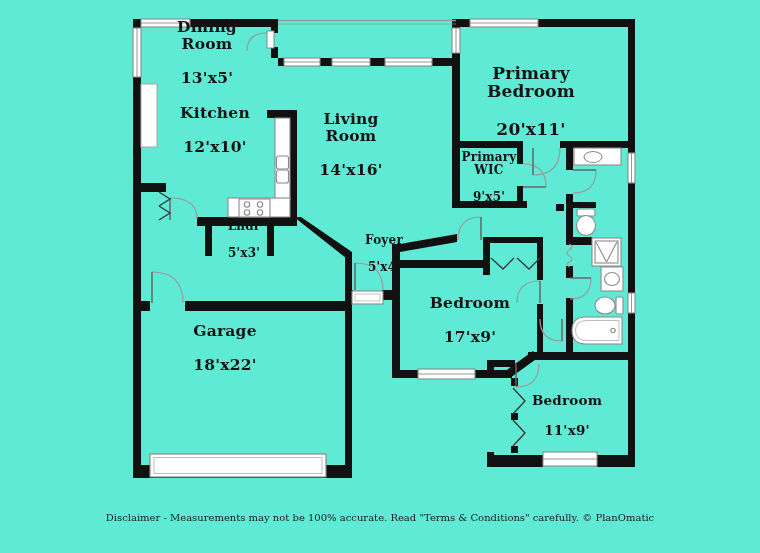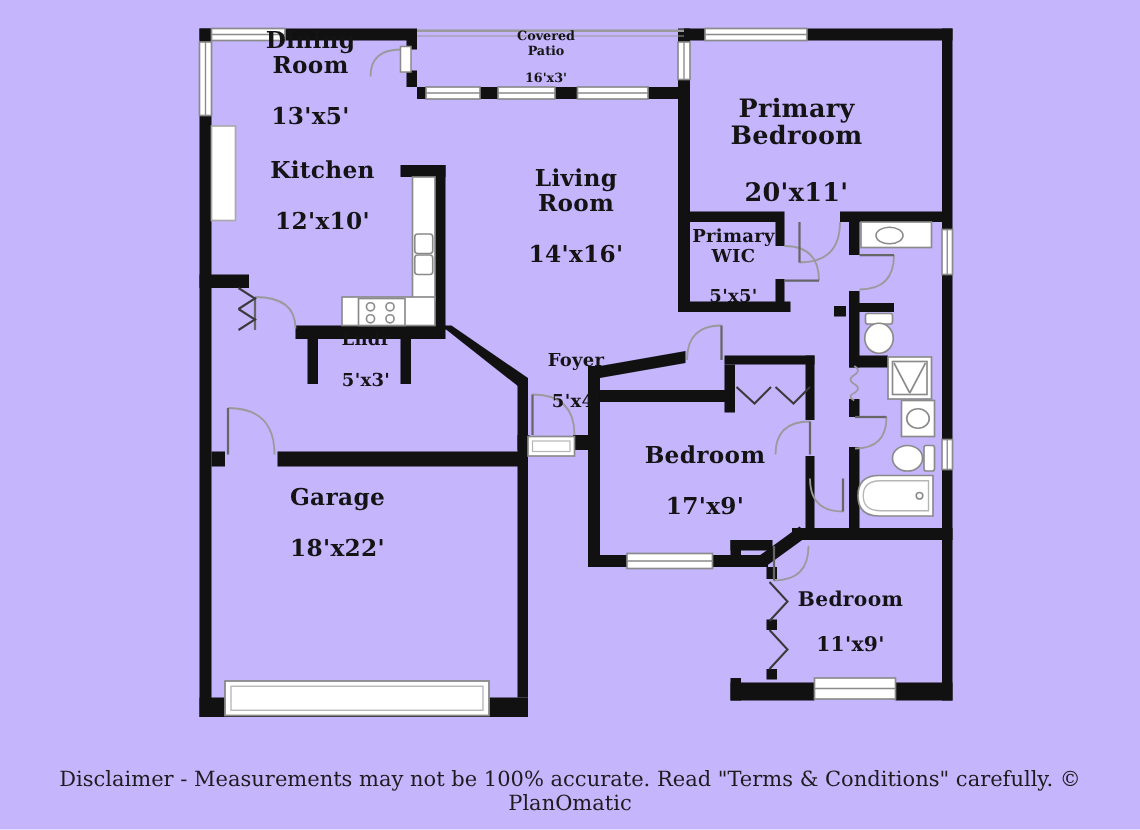--- a/index.html
+++ b/index.html
@@ -1,29 +1,29 @@
 <!DOCTYPE html>
 <html><head>
 <meta charset="utf-8">
 <style>
   html,body{margin:0;padding:0;background:#fff;}
-  #stage{position:relative;width:760px;height:553px;background:#c4b5fd;overflow:hidden;
+  #stage{position:relative;width:760px;height:553px;background:#5eead4;overflow:hidden;
          font-family:"DejaVu Serif", serif;}
   #plan-svg{position:absolute;left:0;top:0;}
   .room-label{position:absolute;transform:translate(-50%,-50%);text-align:center;
     font-weight:bold;color:#141414;line-height:1.1;letter-spacing:.2px;white-space:pre-line;}
   .room-label .nm{display:block;white-space:pre-line;}
   .room-label .dm{display:block;}
   .fs-xl{font-size:17px;}
   .fs-lg{font-size:15.5px;}
   .fs-md{font-size:13.5px;}
   .fs-sm{font-size:12px;}
   .fs-xs{font-size:8.5px;letter-spacing:0;}
   #disclaimer{position:absolute;left:0;right:0;top:512px;text-align:center;
-    font-size:14px;color:#1c1c1c;font-family:"DejaVu Serif", serif;}
+    font-size:10px;color:#1c1c1c;font-family:"DejaVu Serif", serif;}
 </style>
 </head>
 <body>
 
 <div id="stage">
 
 <svg id="plan-svg" width="760" height="553" viewBox="0 0 760 553">
 
   <g fill="#111">
 
@@ -247,47 +247,42 @@
     </g>
   </g>
 </svg>
 
   <div class="room-label fs-lg" style="left:207px;top:52px;">
     <span class="nm">Dining
 Room</span>
     <span class="dm">13'x5'</span>
   </div>
 
-  <div class="room-label fs-xs" style="left:364px;top:40px;">
-    <span class="nm">Covered
-Patio</span>
-    <span class="dm">16'x3'</span>
-  </div>
 
   <div class="room-label fs-xl" style="left:531px;top:101px;">
     <span class="nm">Primary
 Bedroom</span>
     <span class="dm">20'x11'</span>
   </div>
 
   <div class="room-label fs-lg" style="left:215px;top:130px;">
     <span class="nm">Kitchen</span>
     <span class="dm">12'x10'</span>
   </div>
 
-  <div class="room-label fs-lg" style="left:384px;top:144px;">
+  <div class="room-label fs-lg" style="left:351px;top:144px;">
     <span class="nm">Living
 Room</span>
     <span class="dm">14'x16'</span>
   </div>
 
   <div class="room-label fs-sm" style="left:489px;top:178px;">
     <span class="nm">Primary
 WIC</span>
-    <span class="dm">5'x5'</span>
+    <span class="dm">9'x5'</span>
   </div>
 
   <div class="room-label fs-sm" style="left:244px;top:240px;">
     <span class="nm">Lndr</span>
     <span class="dm">5'x3'</span>
   </div>
 
   <div class="room-label fs-sm" style="left:384px;top:254px;">
     <span class="nm">Foyer</span>
     <span class="dm">5'x4'</span>

